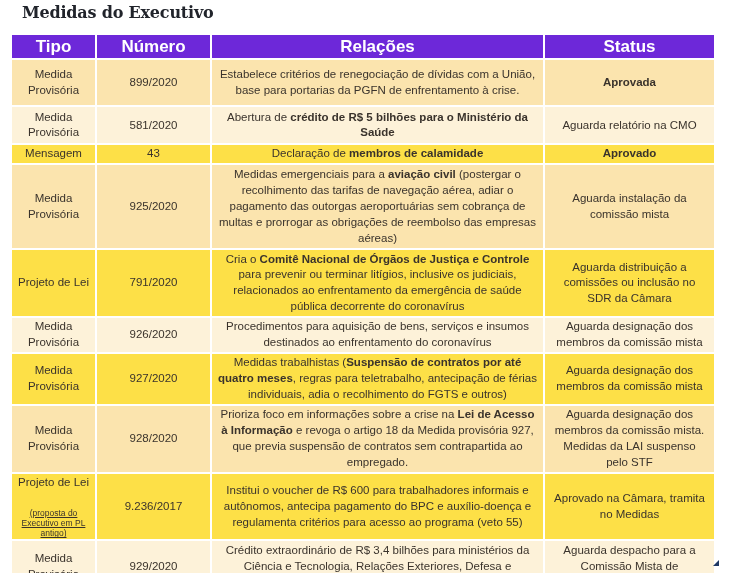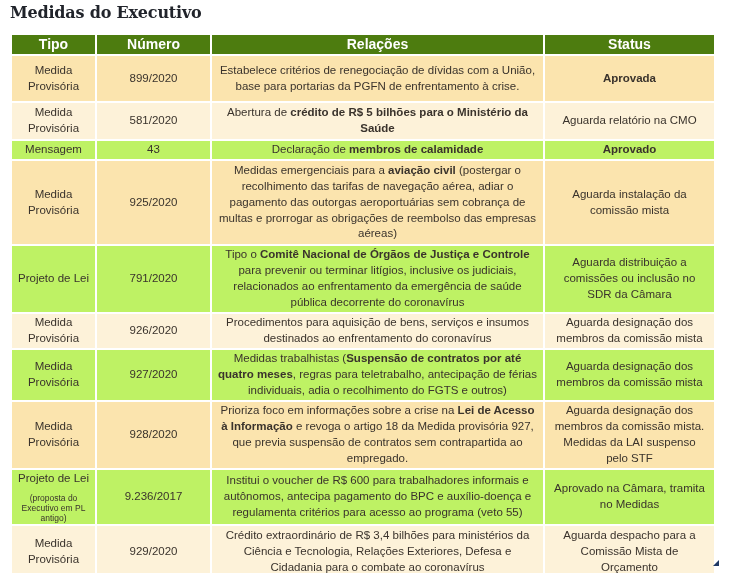--- a/index.html
+++ b/index.html
@@ -7,21 +7,21 @@
   body {
     width: 730px; height: 573px;
     position: relative;
     overflow: hidden;
     font-family: "Liberation Sans", sans-serif;
     color: #3A332C;
   }
   .page { position: absolute; inset: 0; }
   .page-title {
     position: absolute;
-    left: 10px; top: 3px;
+    left: 22px; top: 3px;
     font-family: "DejaVu Serif", serif;
     font-weight: bold;
     font-size: 16px;
     letter-spacing: -0.2px;
     color: #21242B;
   }
   table.measures {
     position: absolute;
     left: 10px; top: 33px;
     width: 704px;
@@ -35,36 +35,37 @@
   th, td {
     border: 2px solid #ffffff;
     text-align: center;
     vertical-align: middle;
     padding: 1px 6px;
     font-size: 11.5px;
     line-height: 1.38;
     overflow: hidden;
   }
   thead th {
-    background: #4d7c0f;
+    background: #6d28d9;
     color: #ffffff;
     font-weight: bold;
-    font-size: 14px;
+    font-size: 17px;
     height: 18px;
     padding: 0 4px;
   }
-  tr.tone-gold   td { background: #bef264; }
+  tr.tone-gold   td { background: #fde047; }
   tr.tone-medium td { background: #FBE4AE; }
   tr.tone-light  td { background: #FDF2D9; }
   td b { font-weight: bold; }
   td.status.bold { font-weight: bold; text-align: center; }
   .tipo-note {
     font-size: 8.5px;
     line-height: 1.2;
-    margin-top: 6px;
+    margin-top: 17px;
+    text-decoration: underline;
   }
   .corner-mark {
     position: absolute;
     right: 11px; bottom: 7px;
     width: 0; height: 0;
     border-left: 6px solid transparent;
     border-bottom: 6px solid #1F3864;
   }
 </style>
 </head>
@@ -110,21 +111,21 @@
       </tr>
       <tr class="tone-medium" style="height:85px">
         <td class="tipo">Medida Provisória</td>
         <td class="numero">925/2020</td>
         <td class="conteudo"><span>Medidas emergenciais para a </span><b>aviação civil</b><span> (postergar o recolhimento das tarifas de navegação aérea, adiar o pagamento das outorgas aeroportuárias sem cobrança de multas e prorrogar as obrigações de reembolso das empresas aéreas)</span></td>
         <td class="status">Aguarda instalação da comissão mista</td>
       </tr>
       <tr class="tone-gold" style="height:68px">
         <td class="tipo">Projeto de Lei</td>
         <td class="numero">791/2020</td>
-        <td class="conteudo"><span>Tipo o </span><b>Comitê Nacional de Órgãos de Justiça e Controle</b><span> para prevenir ou terminar litígios, inclusive os judiciais, relacionados ao enfrentamento da emergência de saúde pública decorrente do coronavírus</span></td>
+        <td class="conteudo"><span>Cria o </span><b>Comitê Nacional de Órgãos de Justiça e Controle</b><span> para prevenir ou terminar litígios, inclusive os judiciais, relacionados ao enfrentamento da emergência de saúde pública decorrente do coronavírus</span></td>
         <td class="status">Aguarda distribuição a comissões ou inclusão no SDR da Câmara</td>
       </tr>
       <tr class="tone-light" style="height:33px">
         <td class="tipo">Medida Provisória</td>
         <td class="numero">926/2020</td>
         <td class="conteudo"><span>Procedimentos para aquisição de bens, serviços e insumos destinados ao enfrentamento do coronavírus</span><b></b><span></span></td>
         <td class="status">Aguarda designação dos membros da comissão mista</td>
       </tr>
       <tr class="tone-gold" style="height:52px">
         <td class="tipo">Medida Provisória</td>

